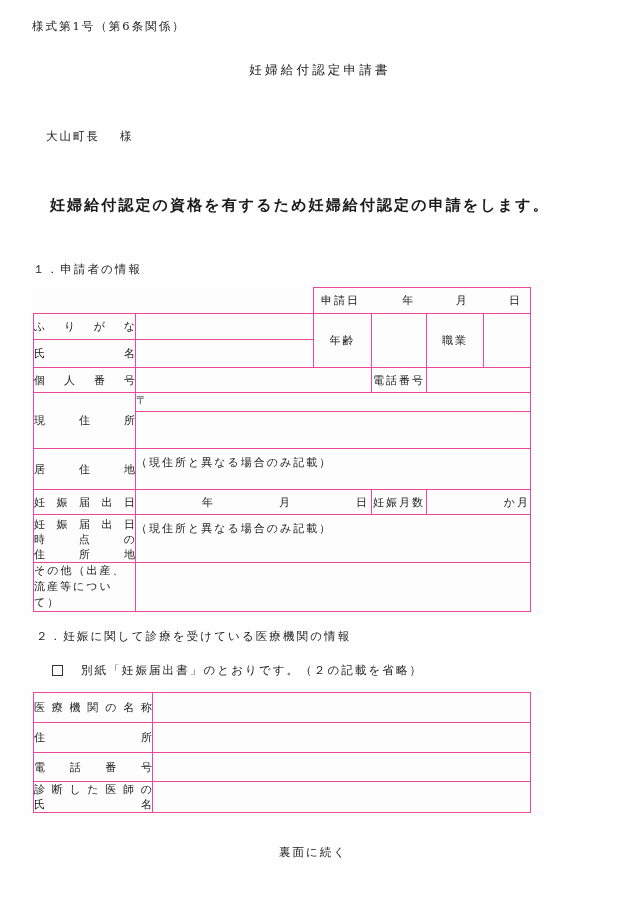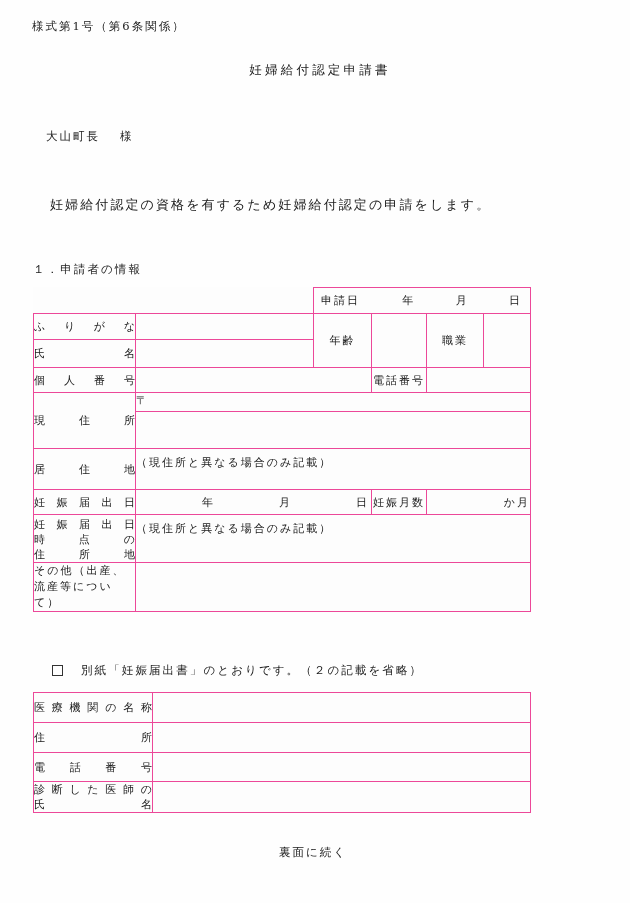--- a/index.html
+++ b/index.html
@@ -50,23 +50,24 @@
     letter-spacing: 2.0px;
     white-space: nowrap;
   }
   .addressee .honorific {
     margin-left: 20px;
   }
   .statement {
     position: absolute;
     left: 50px;
     top: 196px;
-    font-size: 13px;
+    font-size: 15px;
     letter-spacing: 2.1px;
     white-space: nowrap;
+    font-weight: bold;
   }
 
   
   .section-heading {
     position: absolute;
     font-size: 11.5px;
     letter-spacing: 2.1px;
     white-space: nowrap;
   }
   #sec1-heading { left: 33px; top: 262px; }
@@ -367,20 +368,21 @@
       </tr>
 
       <tr>
         <td class="small-wrap" style="height:46px;">その他（出産、流産等について）</td>
         <td colspan="5"></td>
       </tr>
 
     </tbody>
   </table>
 
+  <div class="section-heading" id="sec2-heading">２．妊娠に関して診療を受けている医療機関の情報</div>
 
   <div class="checkbox-line">
     <span class="checkbox-glyph"></span>
     <span>別紙「妊娠届出書」のとおりです。（２の記載を省略）</span>
   </div>
 
   <table class="tbl" id="tbl-medical" style="left:33px; top:692px; width:497px;">
     <colgroup>
       <col style="width:119px">
       <col style="width:378px">

